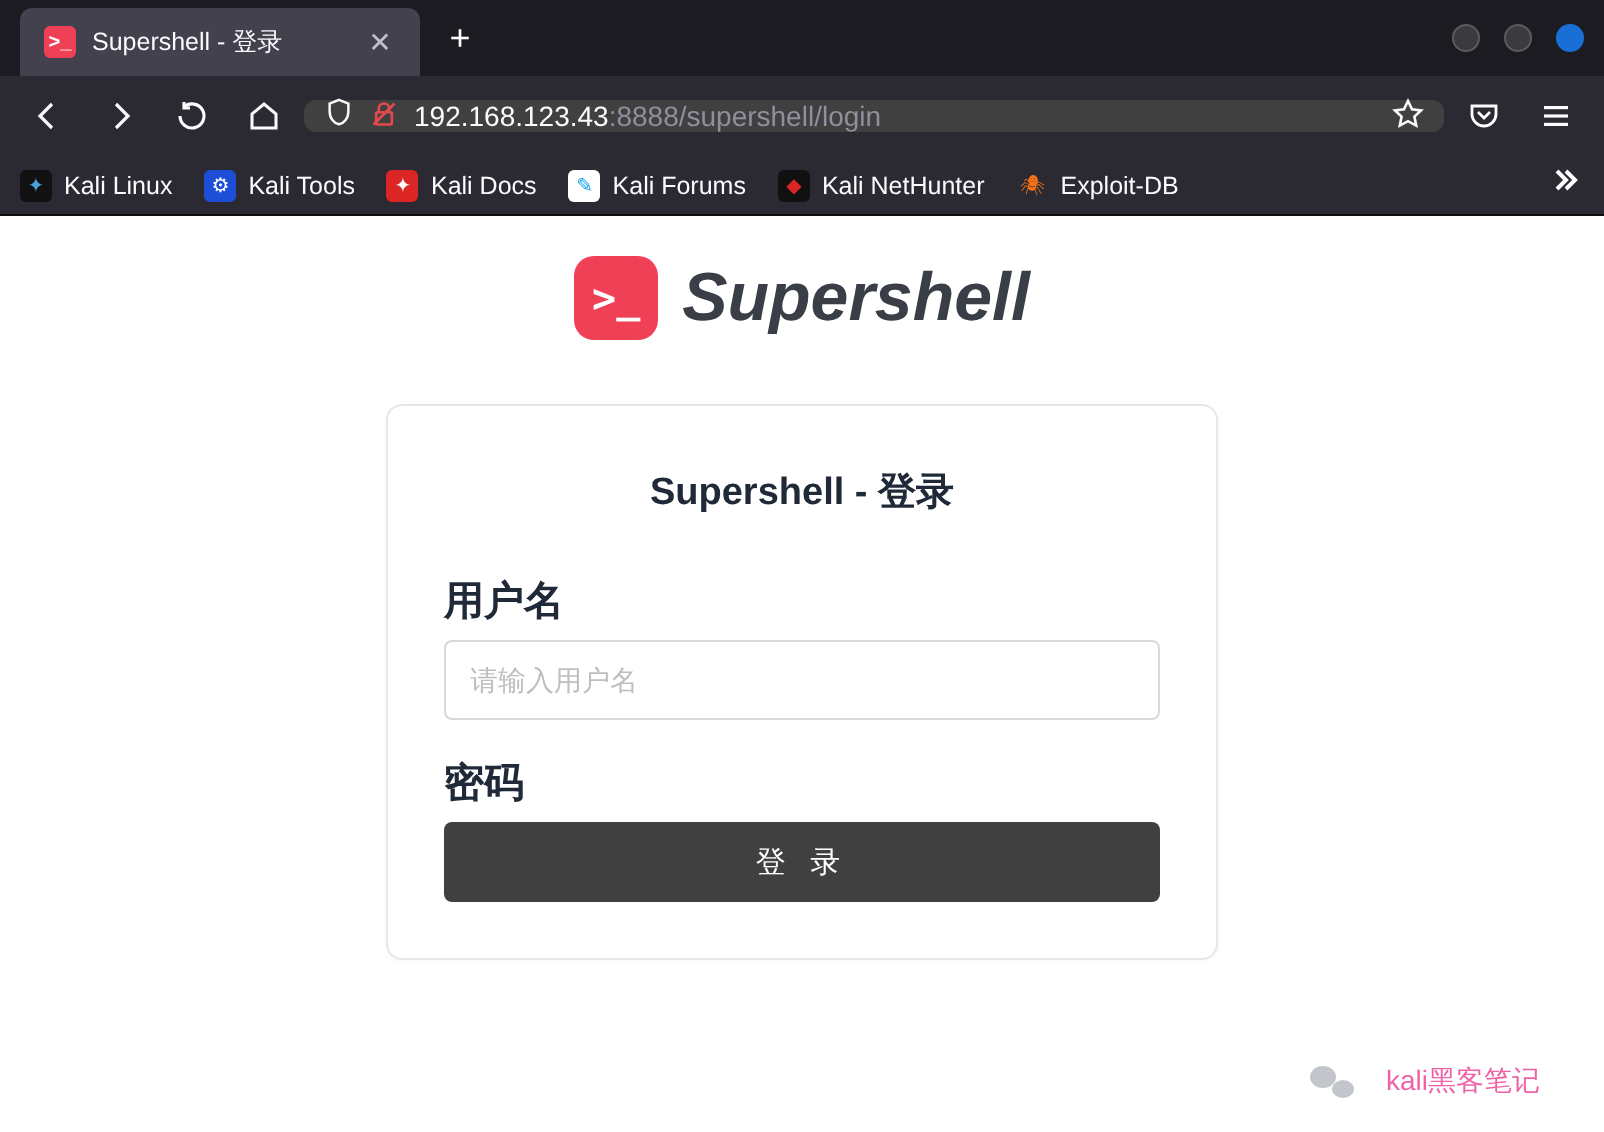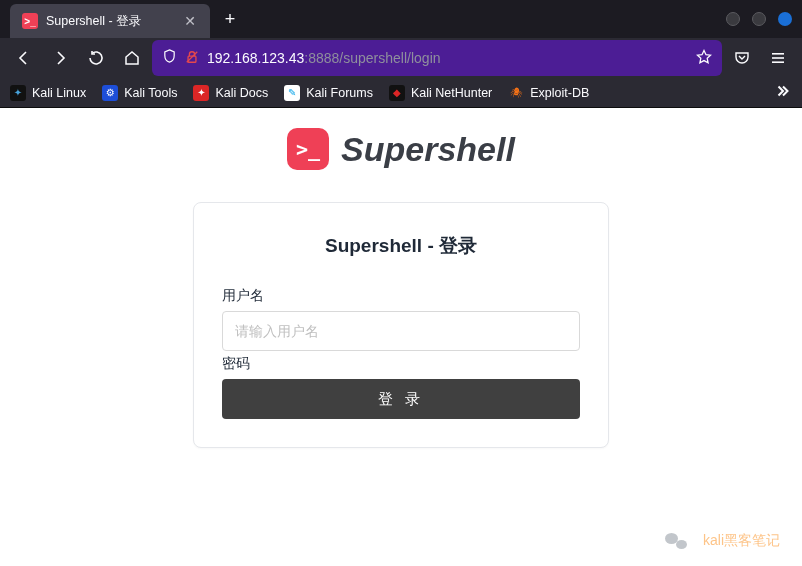--- a/index.html
+++ b/index.html
@@ -83,22 +83,22 @@
     .nav-btn {
       width: 32px; height: 32px;
       display: flex; align-items: center; justify-content: center;
       color: #fbfbfe;
       border-radius: 4px;
       cursor: pointer;
     }
     .nav-btn svg { width: 16px; height: 16px; }
     .urlbar {
       flex: 1;
-      height: 36px;
-      background: #4c1d95;
+      height: 16px;
+      background: #404040;
       border-radius: 6px;
       display: flex;
       align-items: center;
       padding: 0 10px;
       gap: 8px;
       color: #fbfbfe;
       font-size: 14px;
     }
     .url-host { color: #fbfbfe; }
     .url-rest { color: #8f8f9d; }
@@ -173,27 +173,28 @@
       box-shadow: 0 1px 2px rgba(0,0,0,0.03);
     }
     .card-title {
       text-align: center;
       font-size: 19px;
       font-weight: 600;
       color: #1f2937;
       margin-bottom: 28px;
     }
     .field-label {
-      font-size: 14px;
+      font-size: 20px;
       color: #1f2937;
       margin-bottom: 6px;
+      font-weight: bold;
     }
     .input-wrap {
       position: relative;
-      margin-bottom: 4px;
+      margin-bottom: 18px;
     }
     .input {
       width: 100%;
       height: 40px;
       border: 1px solid #d9d9d9;
       border-radius: 4px;
       padding: 0 12px;
       font-size: 14px;
       color: #333;
       outline: none;
@@ -215,25 +216,25 @@
       border-radius: 4px;
       color: #fff;
       font-size: 15px;
       letter-spacing: 4px;
       cursor: pointer;
     }
     
     .watermark {
       position: absolute;
       bottom: 14px;
-      right: 22px;
+      right: 32px;
       display: flex;
       align-items: center;
       gap: 16px;
-      color: #fdba74;
+      color: #ec4899;
       font-size: 14px;
       opacity: 0.85;
     }
     .wx-icon {
       width: 22px; height: 22px;
       position: relative;
     }
     .wx-icon::before, .wx-icon::after {
       content: "";
       position: absolute;

